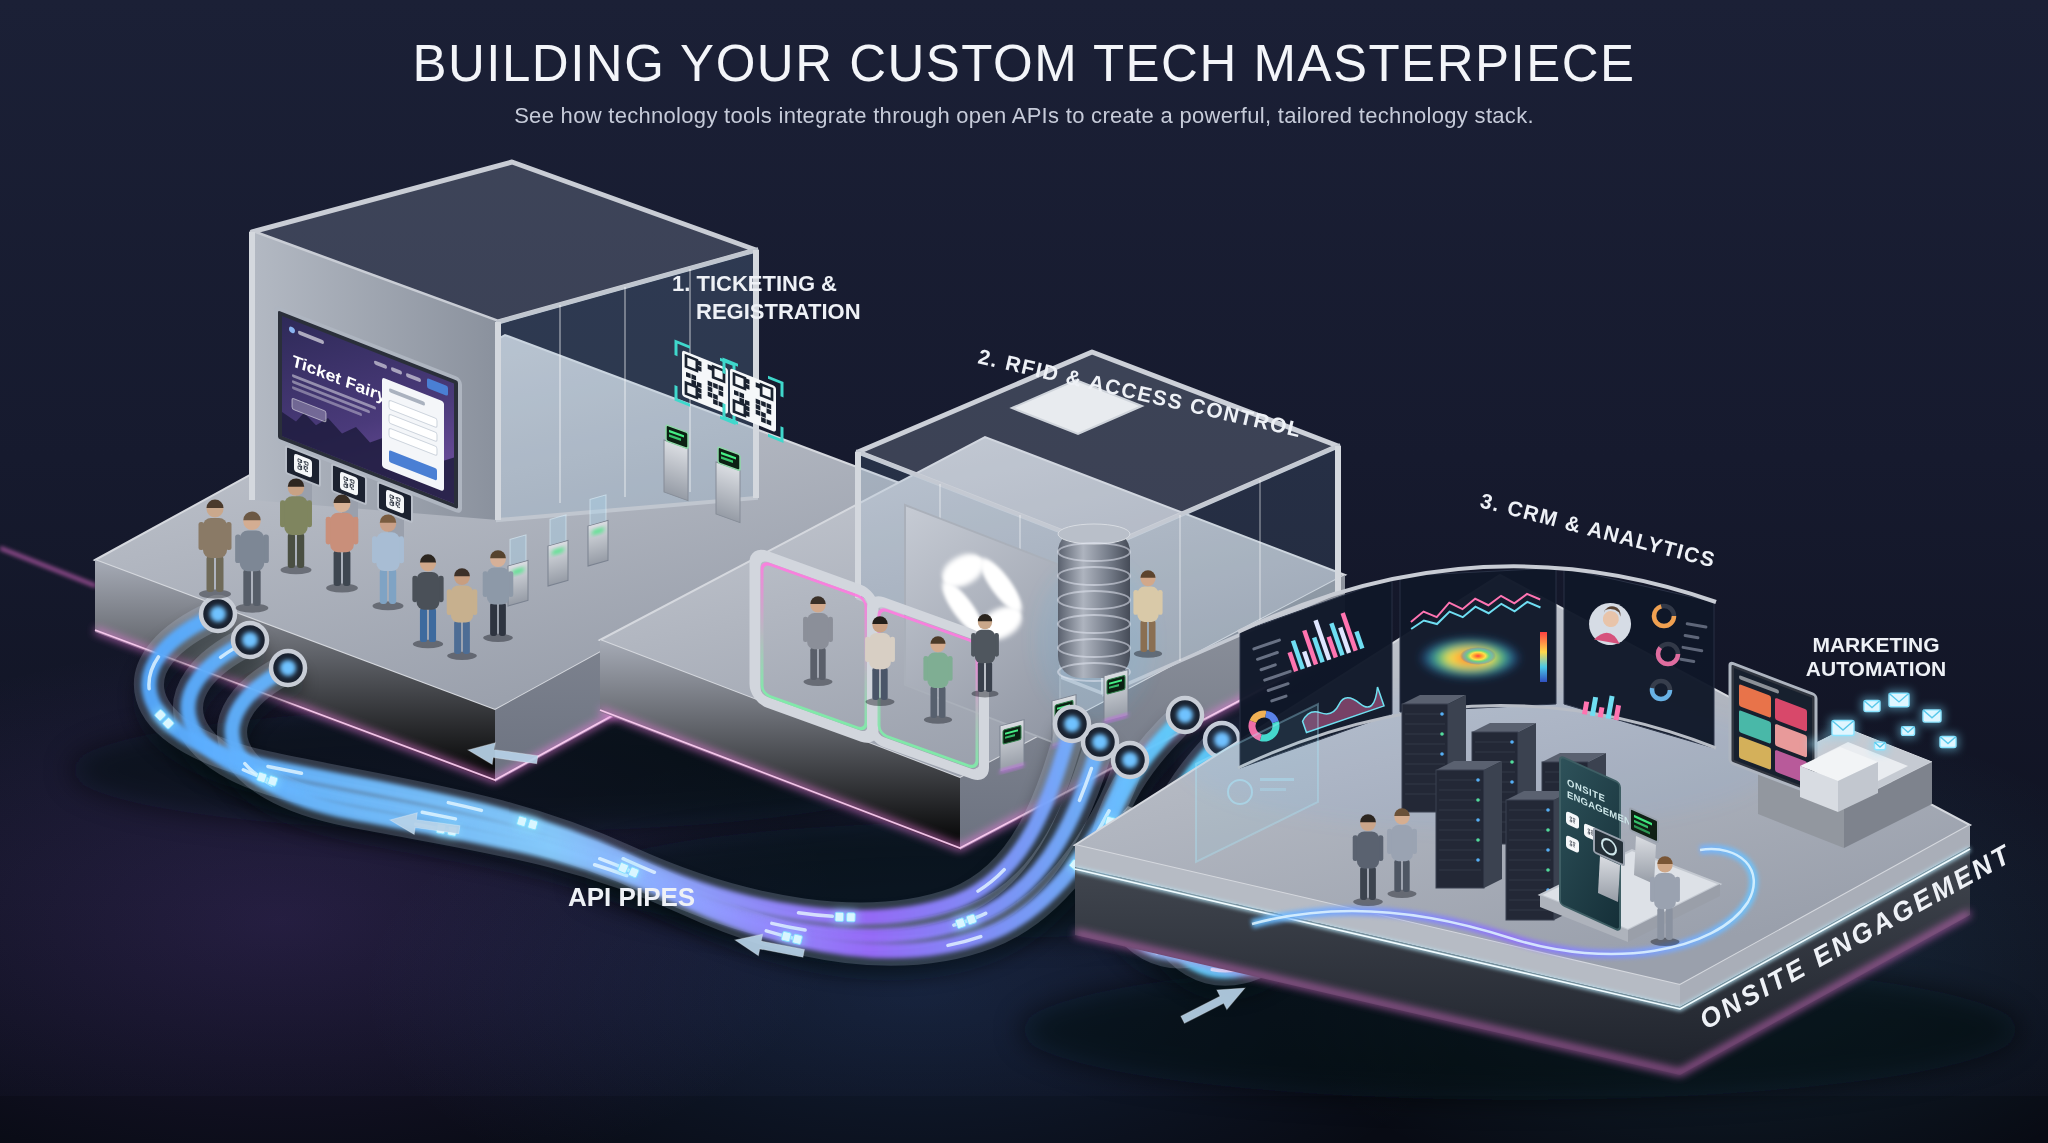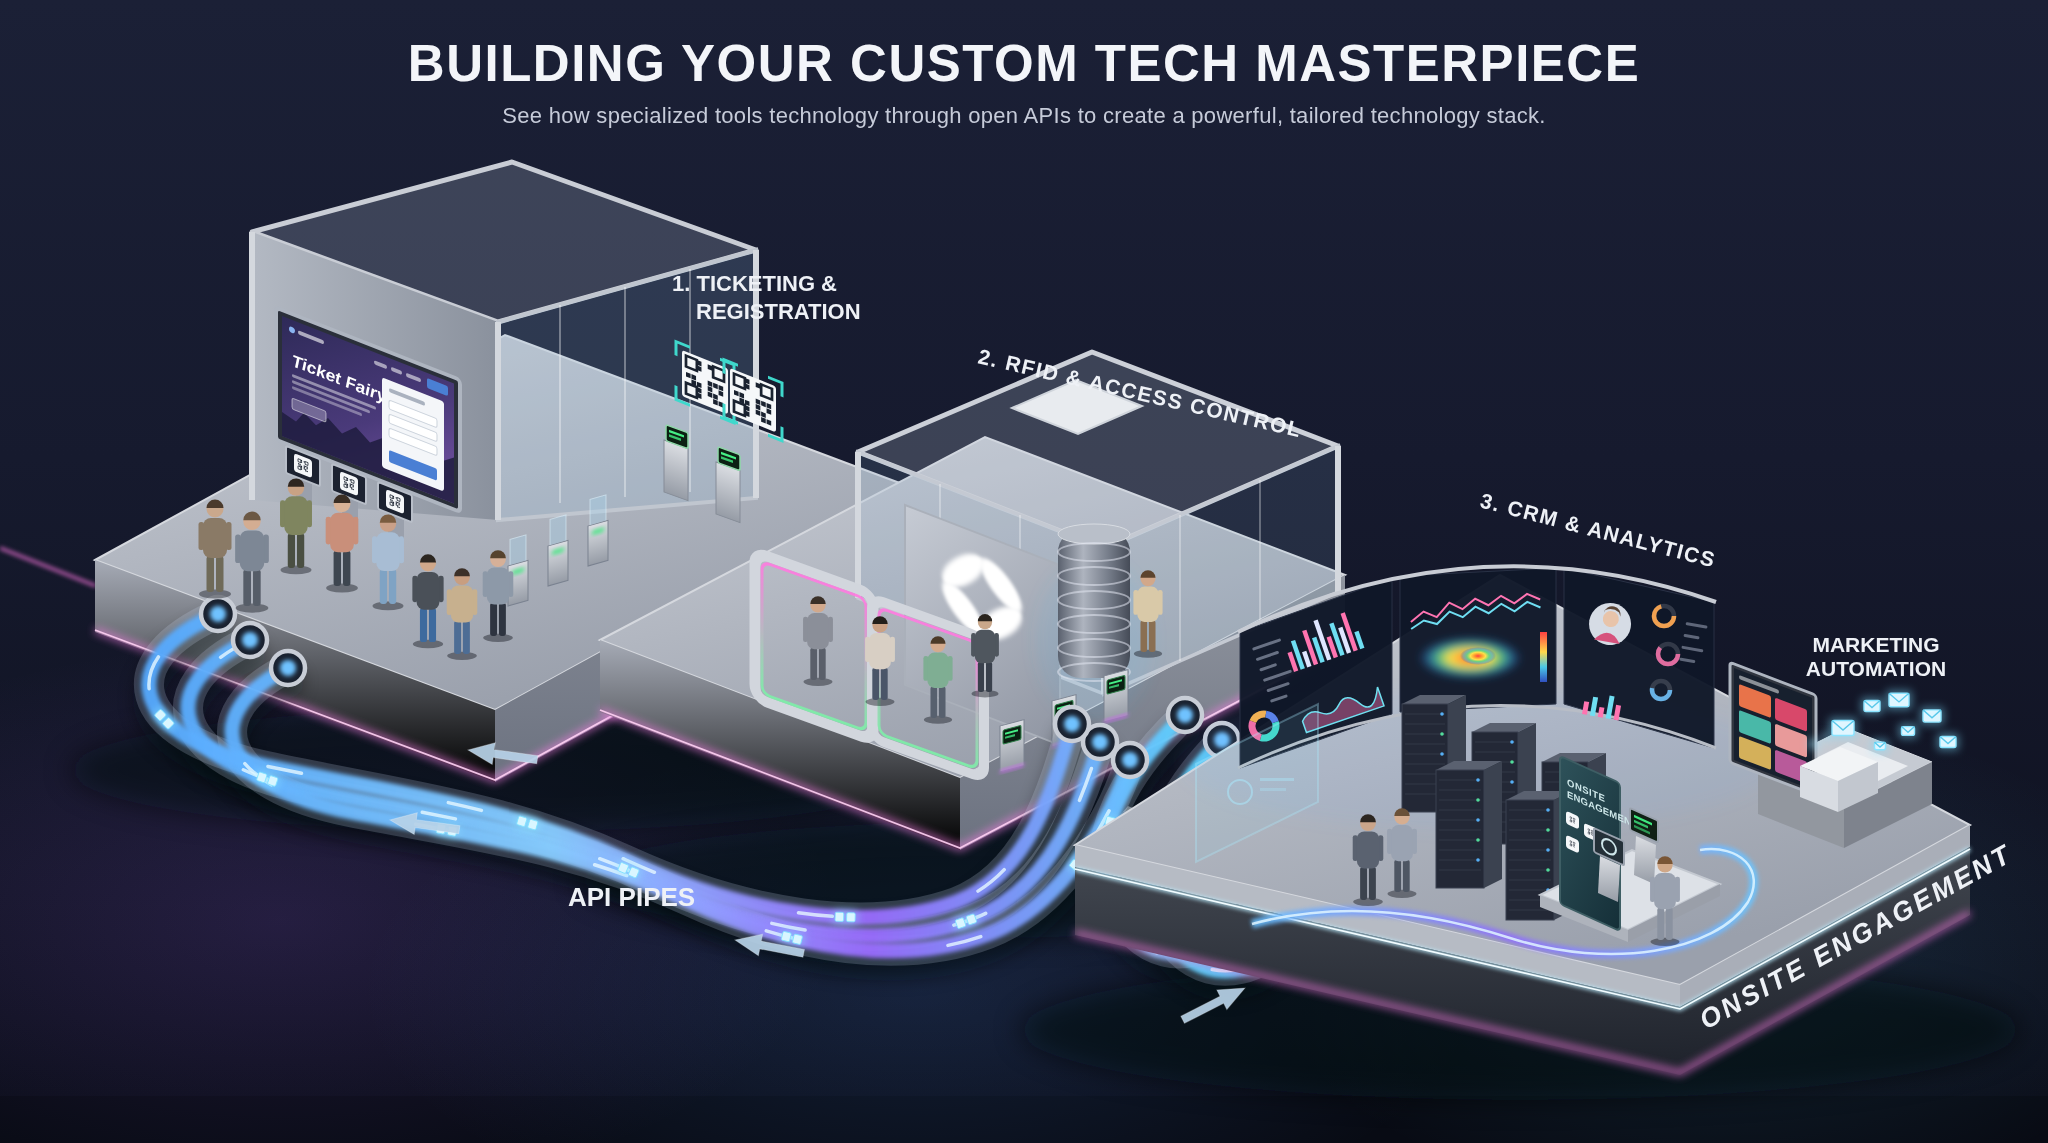--- a/index.html
+++ b/index.html
@@ -1,36 +1,36 @@
 <!DOCTYPE html>
 <html><head>
 <meta charset="utf-8">
 <style>
   html,body{margin:0;padding:0;background:#0b0e1b;}
   #stage{position:relative;width:2048px;height:1143px;overflow:hidden;
     background:linear-gradient(180deg,#1b2036 0%,#161a2e 40%,#101322 78%,#0a0d18 100%);
     font-family:"Liberation Sans", sans-serif;}
   #scene{position:absolute;left:0;top:0;}
   .hdr{position:absolute;left:0;top:34px;width:100%;text-align:center;z-index:5;}
-  .hdr h1{margin:0;color:#f3f5f9;font-size:51px;font-weight:bold;letter-spacing:1.5px;}
+  .hdr h1{margin:0;color:#f3f5f9;font-size:51px;font-weight:normal;letter-spacing:1.5px;}
   .hdr p{margin:10px 0 0 0;color:#c6cbd9;font-size:22px;font-weight:400;letter-spacing:.3px;}
   .lbl{fill:#eef1f6;font-weight:bold;}
   .pipe-shadow{fill:none;stroke:#05070f;stroke-width:32;stroke-linecap:round;opacity:.35;filter:url(#b8);}
   .pipe-glass{fill:none;stroke:rgba(208,224,248,0.20);stroke-width:30;stroke-linecap:round;}
   .pipe-core{fill:none;stroke:url(#gPipe);stroke-width:15;stroke-linecap:round;opacity:.95;filter:url(#b2);}
   .pipe-streak{fill:none;stroke:#e6f7ff;stroke-width:3.5;stroke-linecap:round;stroke-dasharray:34 150;opacity:.8;}
 </style>
 </head>
 <body>
 
 <div id="stage">
 
   <div class="hdr">
     <h1>BUILDING YOUR CUSTOM TECH MASTERPIECE</h1>
-    <p>See how specialized tools technology through open APIs to create a powerful, tailored technology stack.</p>
+    <p>See how technology tools integrate through open APIs to create a powerful, tailored technology stack.</p>
   </div>
 
   <svg id="scene" width="2048" height="1143" viewBox="0 0 2048 1143">
   <defs>
     <filter id="b2" x="-60%" y="-60%" width="220%" height="220%">
           <feGaussianBlur stdDeviation="2"></feGaussianBlur>
         </filter>
     <filter id="b4" x="-80%" y="-80%" width="260%" height="260%">
           <feGaussianBlur stdDeviation="4"></feGaussianBlur>
         </filter>

